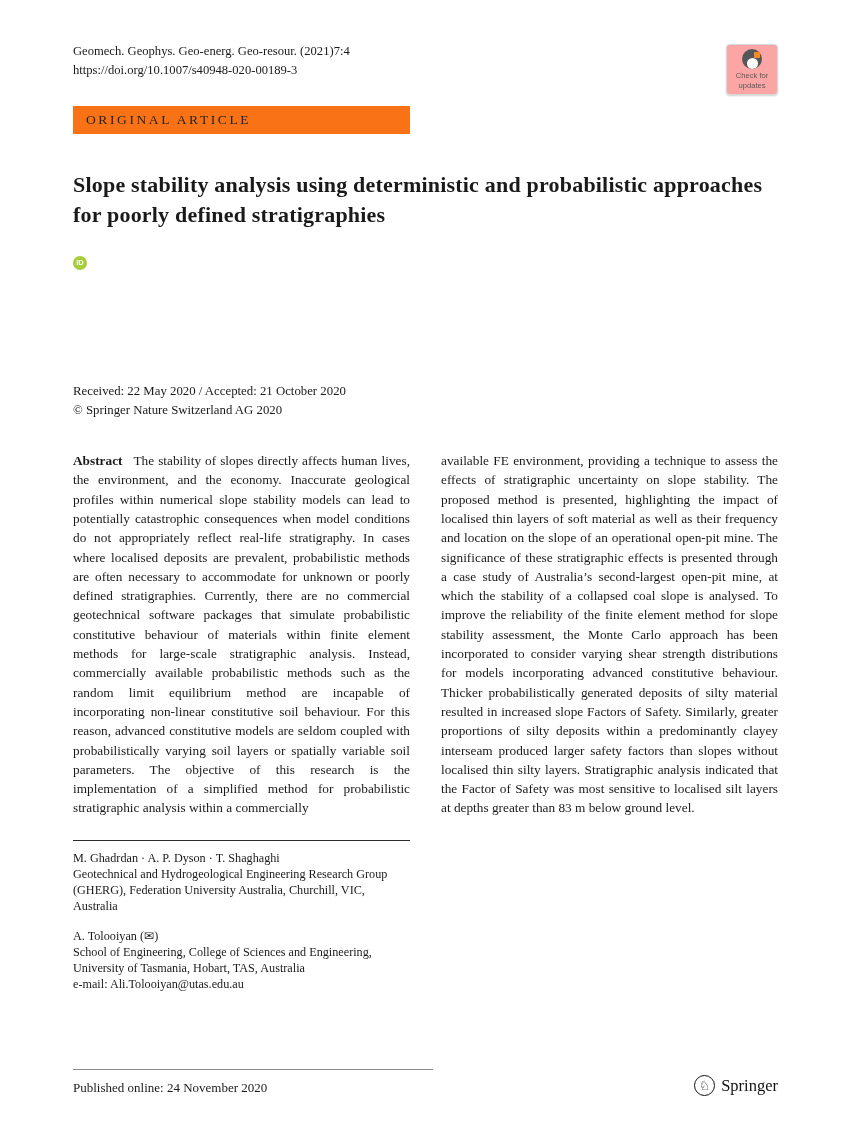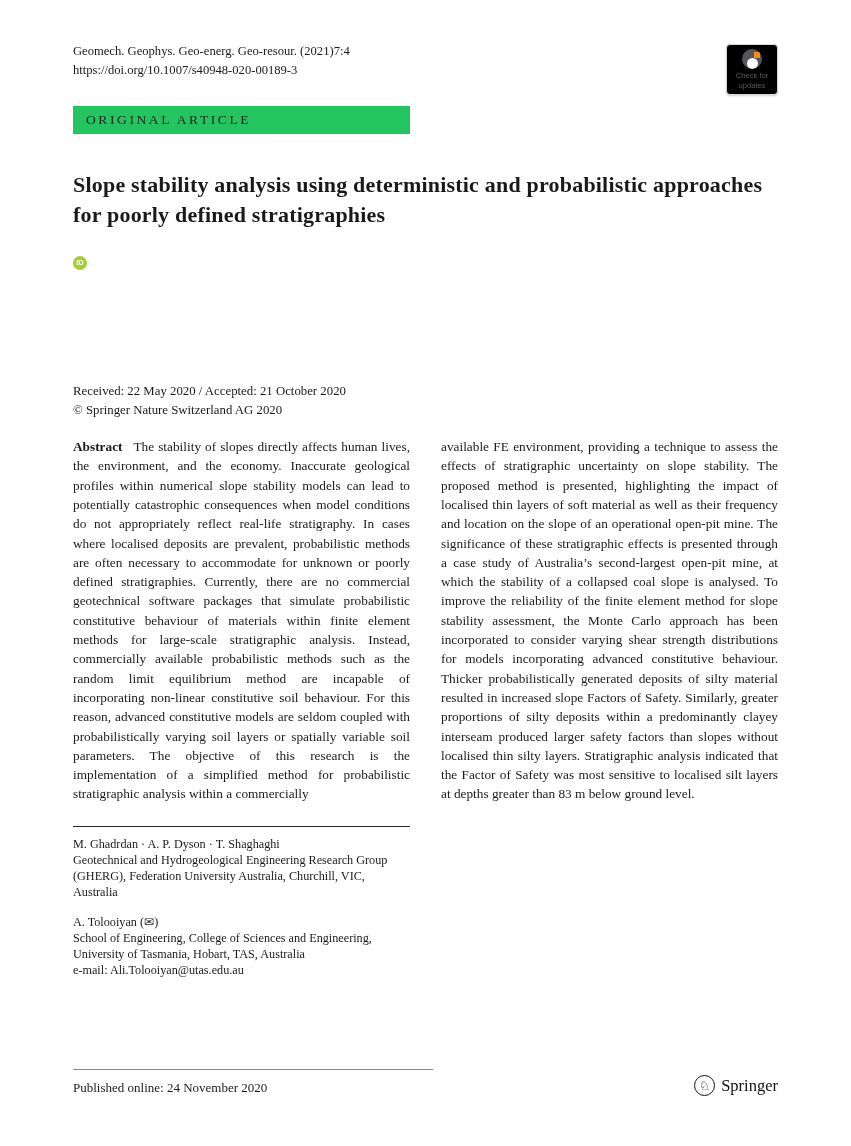--- a/index.html
+++ b/index.html
@@ -13,50 +13,50 @@
     padding: 42px 73px 0 73px;
     overflow: hidden;
     border-radius: 30px;
   }
   .topbar { display: flex; justify-content: space-between; align-items: flex-start; }
   .journal-meta { font-size: 12.6px; line-height: 1.5; }
   .doi { color: #1a1a1a; }
   .crossmark {
     width: 52px; border: 1px solid #d7d7d7; border-radius: 4px;
     padding: 4px 3px 3px; text-align: center;
-    box-shadow: 0 1px 2px rgba(0,0,0,.18); margin-top: 2px; background:#000000;
+    box-shadow: 0 1px 2px rgba(0,0,0,.18); margin-top: 2px; background:#fca5a5;
     cursor: pointer;
   }
   .crossmark-circle {
     width: 20px; height: 20px; border-radius: 50%;
     background: #55565a; margin: 0 auto 2px; position: relative; overflow: hidden;
   }
   .crossmark-circle::after {
     content: ""; position: absolute; width: 11px; height: 11px;
     background: #ffffff; border-radius: 50%; left: 5px; top: 9px;
   }
   .crossmark-circle::before {
     content: ""; position: absolute; width: 6px; height: 6px;
     background: #f68b1f; right: 2px; top: 3px;
   }
   .crossmark-text { font-family: "Liberation Sans", sans-serif; font-size: 7.6px; color: #5a5a5a; line-height: 1.3; }
   .banner {
-    margin-top: 11px; width: 337px; background: #22c55e; color: #242424;
+    margin-top: 11px; width: 337px; background: #f97316; color: #242424;
     font-size: 13.5px; letter-spacing: 2.6px; padding: 6px 0 6px 13px;
   }
   .title { margin-top: 36px; font-size: 22px; line-height: 1.37; font-weight: bold; letter-spacing: .2px; }
   .authors { margin-top: 26px; font-weight: bold; font-size: 14.6px; display: flex; align-items: center; }
   .orcid {
     display: inline-flex; width: 14px; height: 14px; border-radius: 50%;
     background: #a6ce39; color: #ffffff;
     font-family: "Liberation Sans", sans-serif; font-size: 7.5px; font-weight: bold;
     align-items: center; justify-content: center; margin-left: 0; cursor: pointer;
   }
   .dates { margin-top: 112px; font-size: 12.8px; line-height: 1.45; }
-  .columns { display: flex; gap: 31px; margin-top: 18px; }
+  .columns { display: flex; gap: 31px; margin-top: 32px; }
   .col { width: 337px; font-size: 13.3px; line-height: 19.3px; text-align: justify; }
   .run-in { margin-right: 11px; }
   .keywords { margin-top: 19px; }
   .footnote {
     margin-top: 22px; border-top: 1px solid #2b2b2b; padding-top: 9px;
     font-size: 12.2px; line-height: 16.2px; text-align: left;
   }
   .fn-group + .fn-group { margin-top: 13px; }
   .footer {
     position: absolute; left: 73px; right: 73px; bottom: 50px;

